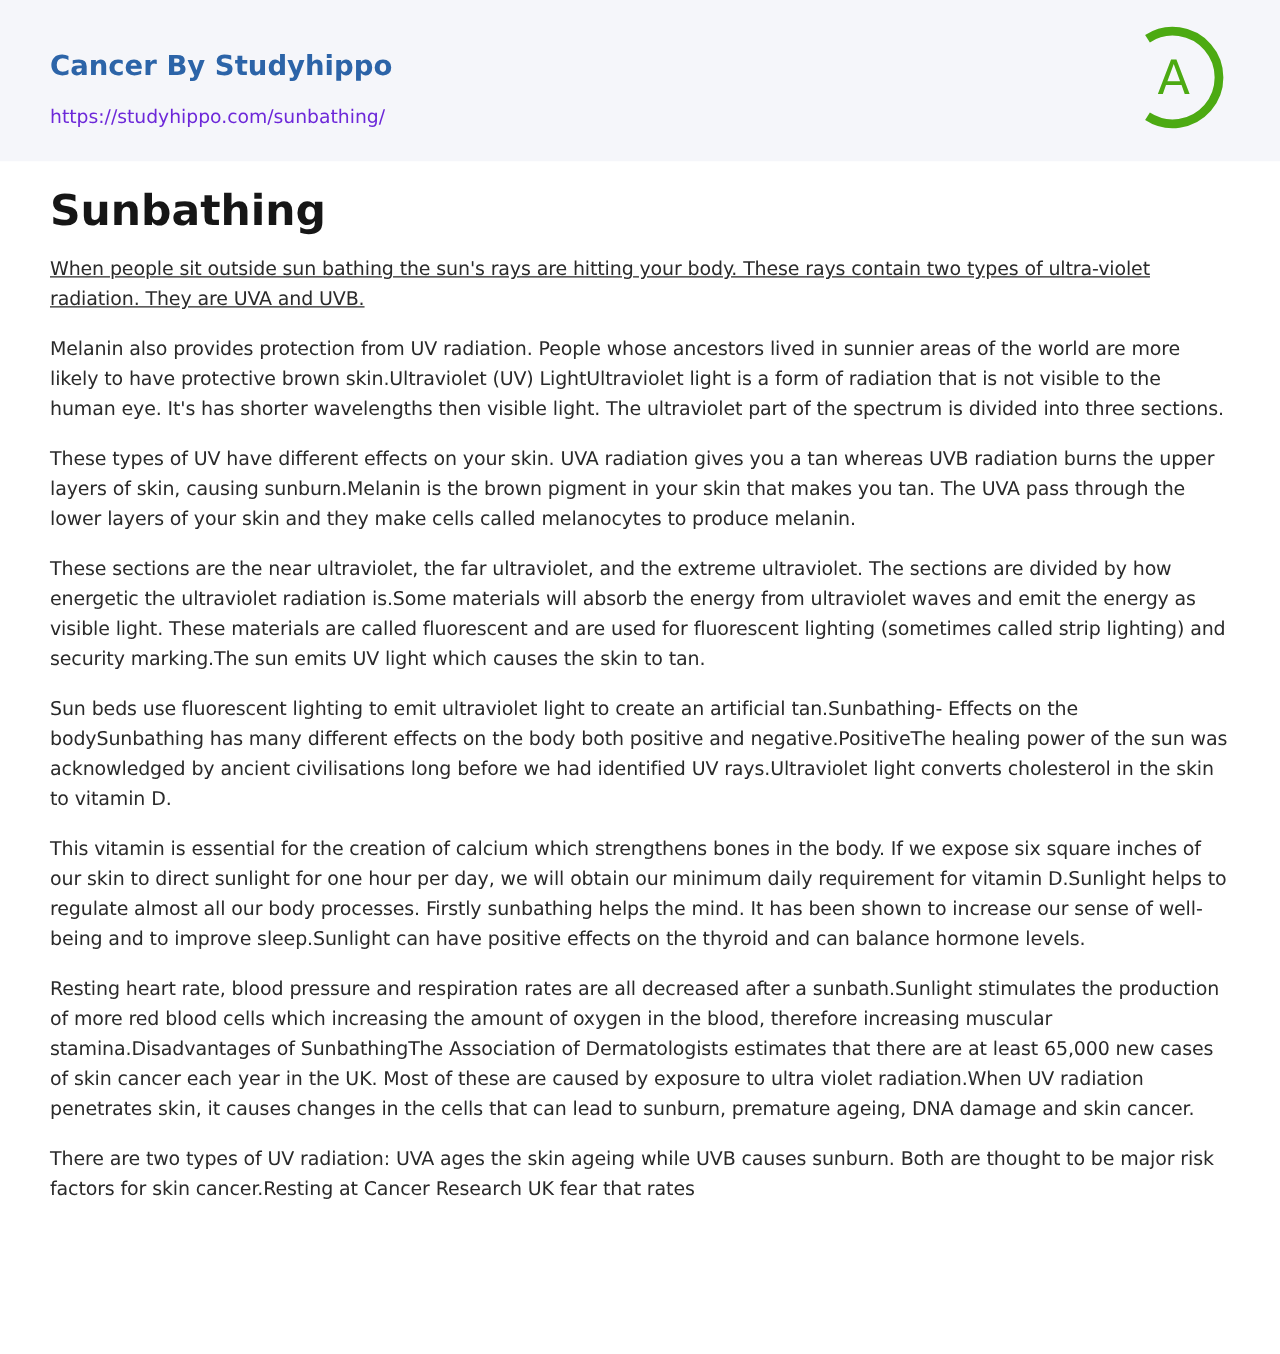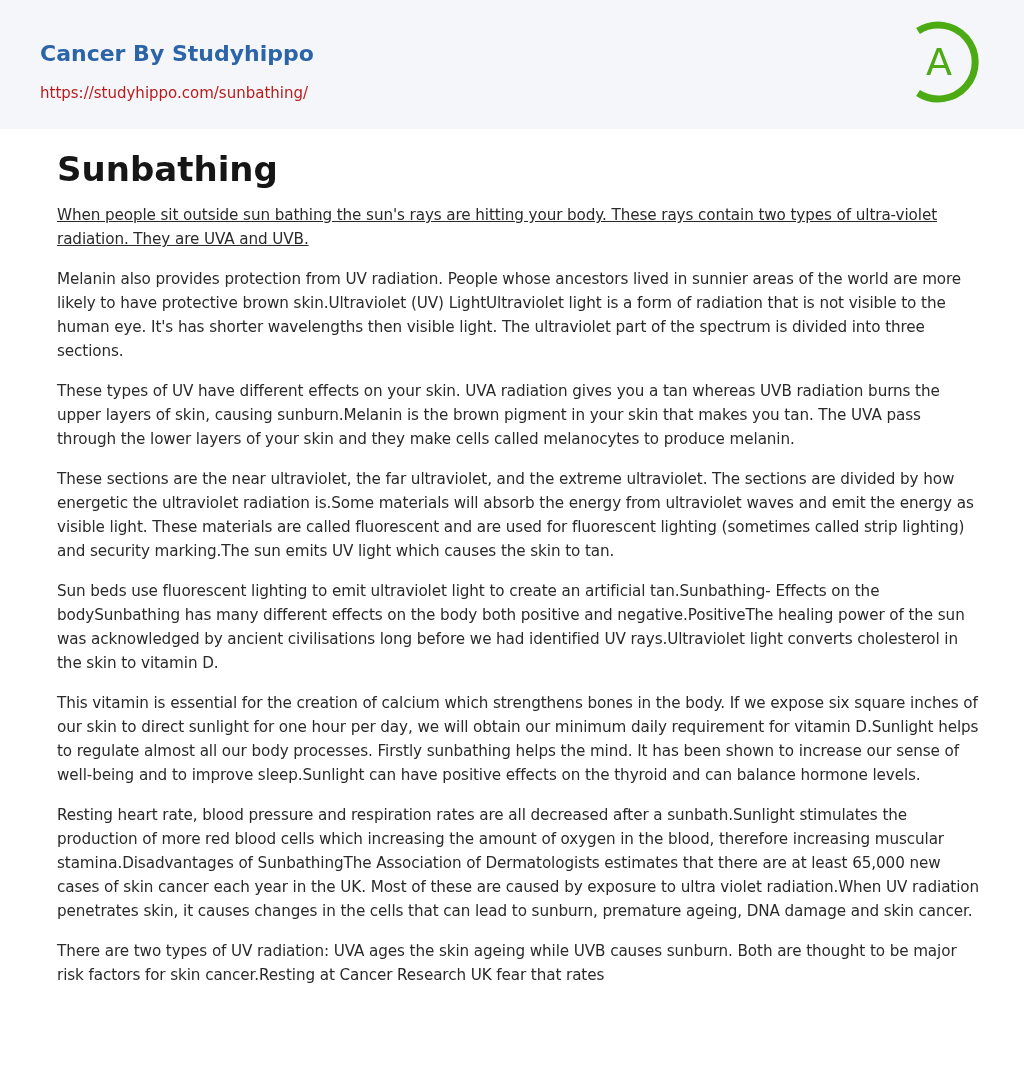--- a/index.html
+++ b/index.html
@@ -20,35 +20,34 @@
       font-weight: bold;
       color: #2c64a8;
       letter-spacing: 0px;
       white-space: nowrap;
     }
     .brand-url {
       position: absolute;
       left: 40px;
       top: 84px;
       font-size: 15px;
-      color: #b91c1c;
+      color: #6d28d9;
       text-decoration: none;
       white-space: nowrap;
     }
     .logo {
       position: absolute;
       left: 912px;
       top: 19px;
       width: 74px;
       height: 86px;
     }
 
     .main {
       padding: 0 40px 40px 40px;
-      margin-left: 17px;
     }
     .page-title {
       font-size: 34px;
       font-weight: bold;
       color: #161616;
       margin-top: 20px;
       line-height: 40px;
       letter-spacing: 0px;
     }
     .para {

